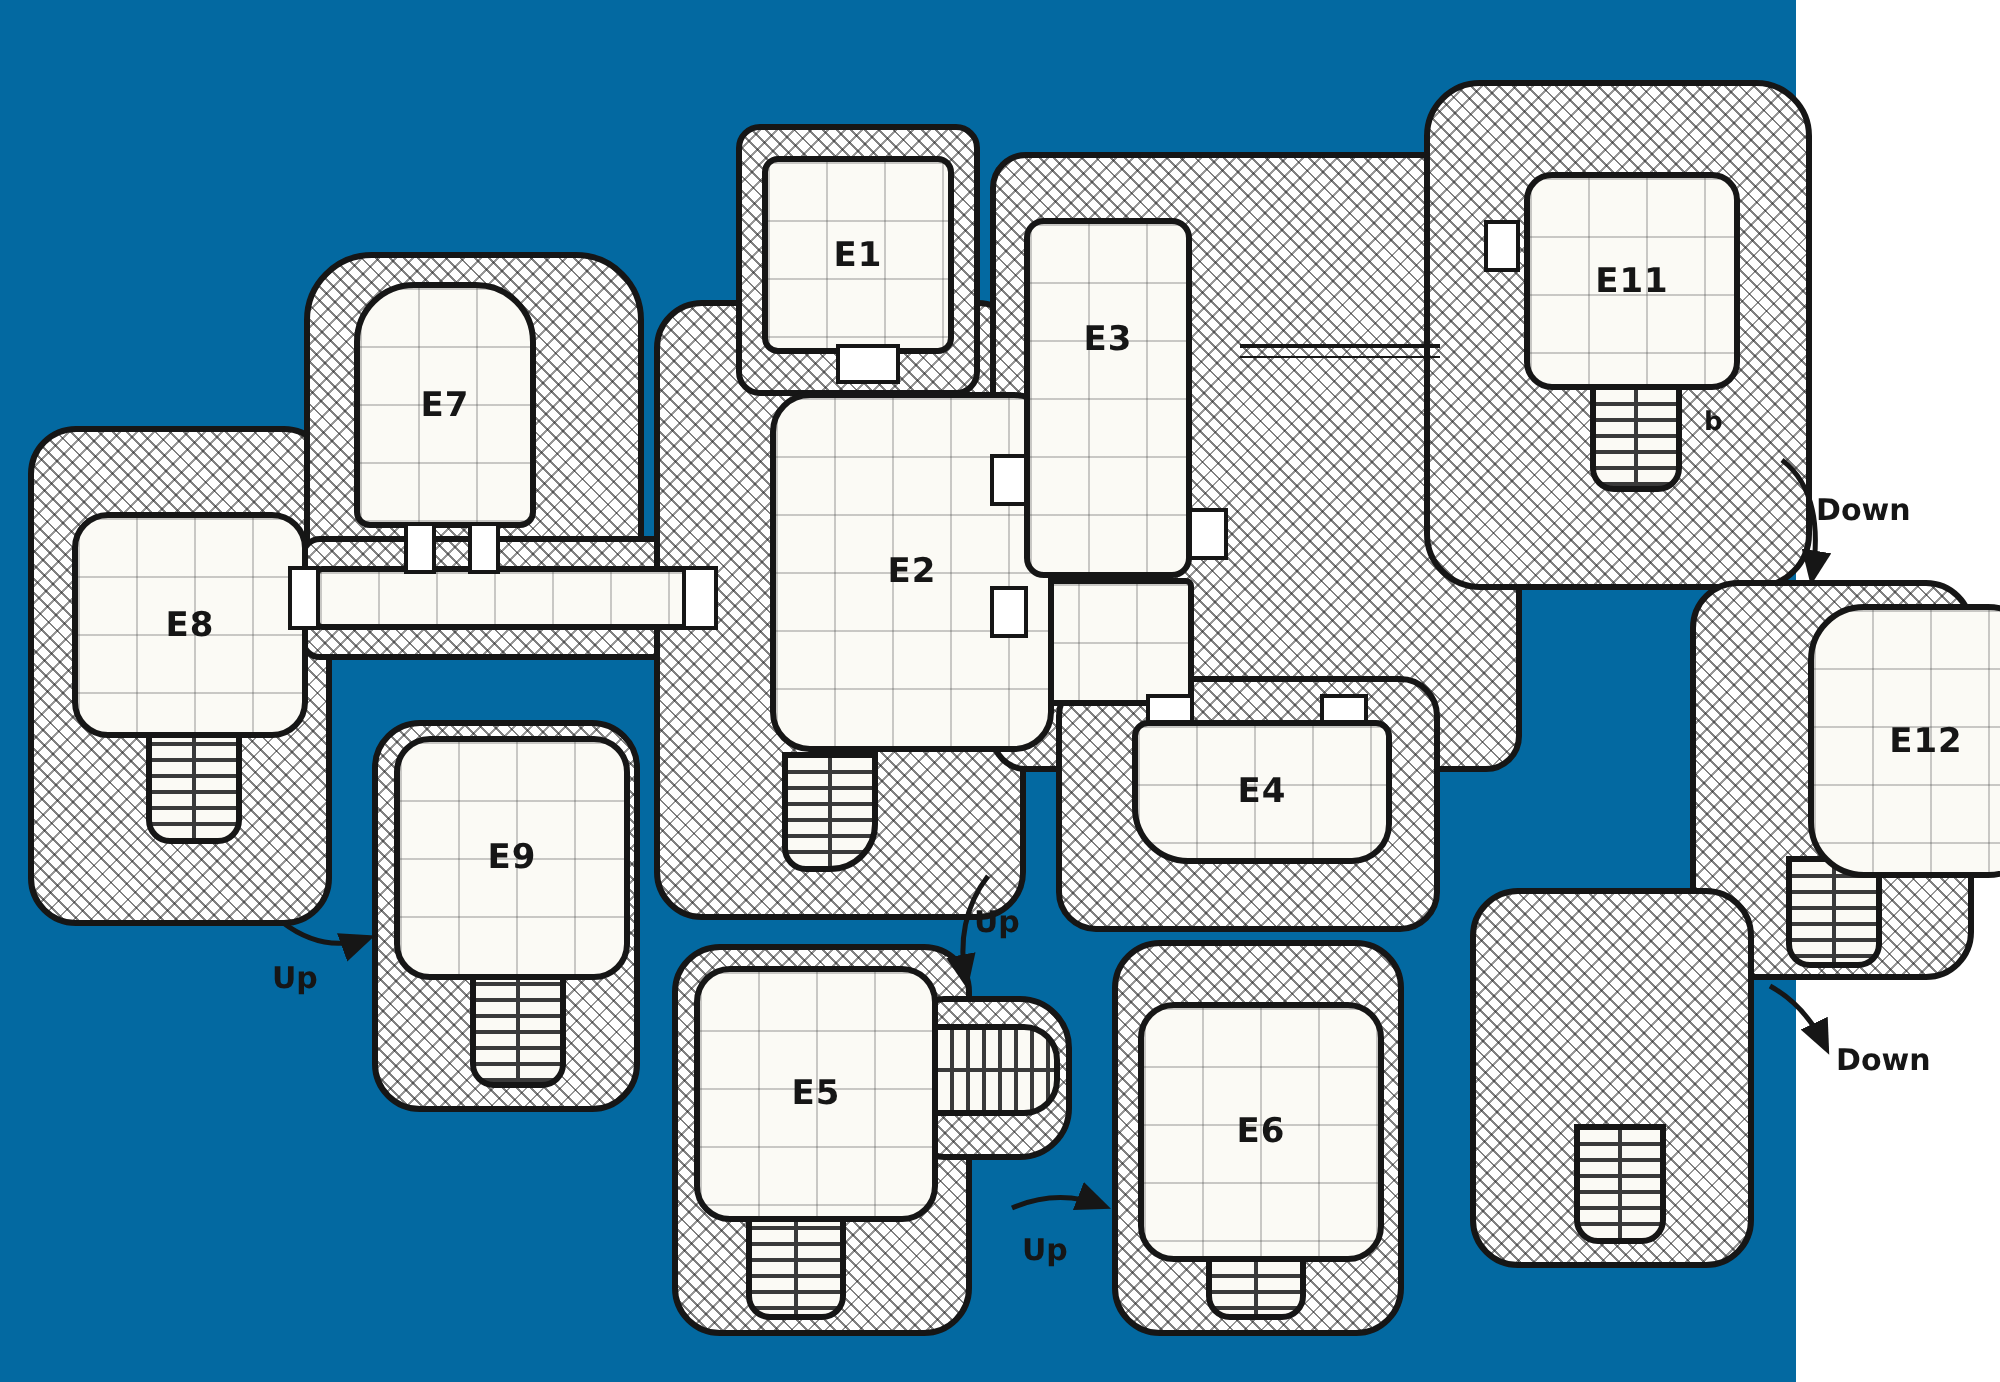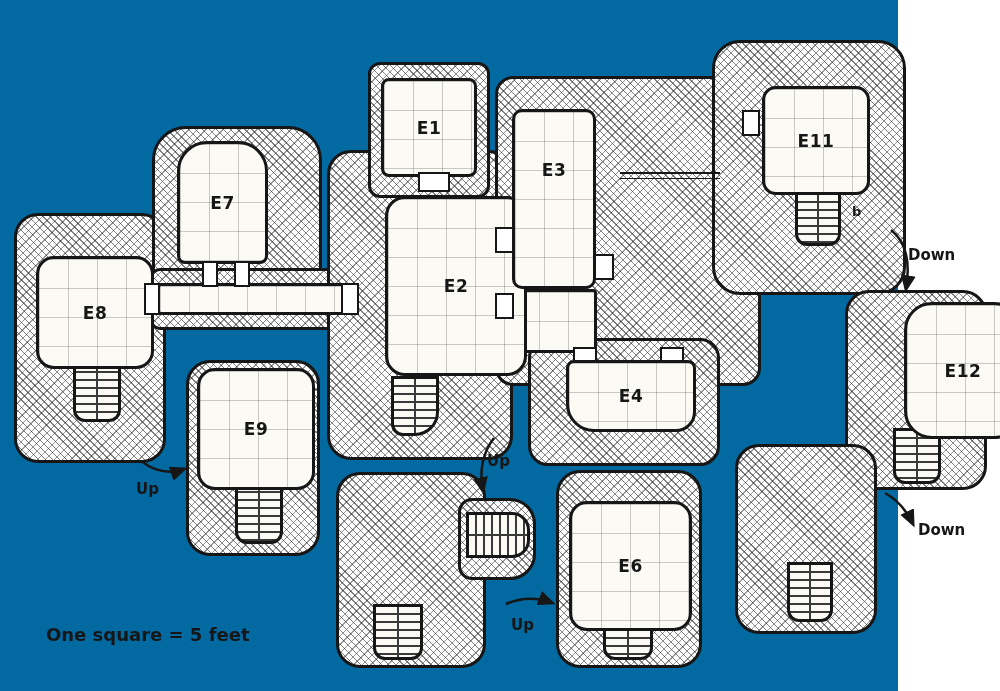--- a/index.html
+++ b/index.html
@@ -150,20 +150,23 @@
     </div>
   <div class="floor room room-e2">
       <span class="room-label">E2</span>
     </div>
   <div class="floor room room-e3">
       <span class="room-label">E3</span>
     </div>
   <div class="floor room room-e4">
       <span class="room-label">E4</span>
     </div>
+  <div class="floor room room-e5">
+      <span class="room-label">E5</span>
+    </div>
   <div class="floor room room-e6">
       <span class="room-label">E6</span>
     </div>
   <div class="floor room room-e7">
       <span class="room-label">E7</span>
     </div>
   <div class="floor room room-e8">
       <span class="room-label">E8</span>
     </div>
   <div class="floor room room-e9">
@@ -203,15 +206,14 @@
         <path d="M0,0 L7,3 L0,6 z" fill="#161616"></path>
       </marker>
     </defs>
     <path d="M 141 461 Q 162 477 184 469" stroke="#161616" stroke-width="2.5" fill="none" marker-end="url(#ah)"></path>
     <path d="M 494 438 Q 477 460 483 491" stroke="#161616" stroke-width="2.5" fill="none" marker-end="url(#ah)"></path>
     <path d="M 506 604 Q 529 594 552 603" stroke="#161616" stroke-width="2.5" fill="none" marker-end="url(#ah)"></path>
     <path d="M 891 230 Q 913 247 906 289" stroke="#161616" stroke-width="2.5" fill="none" marker-end="url(#ah)"></path>
     <path d="M 885 493 Q 903 503 913 524" stroke="#161616" stroke-width="2.5" fill="none" marker-end="url(#ah)"></path>
   </svg>
 
-  <div class="legend">One square = 5 feet</div>
 
 </div>
 
 </body></html>

